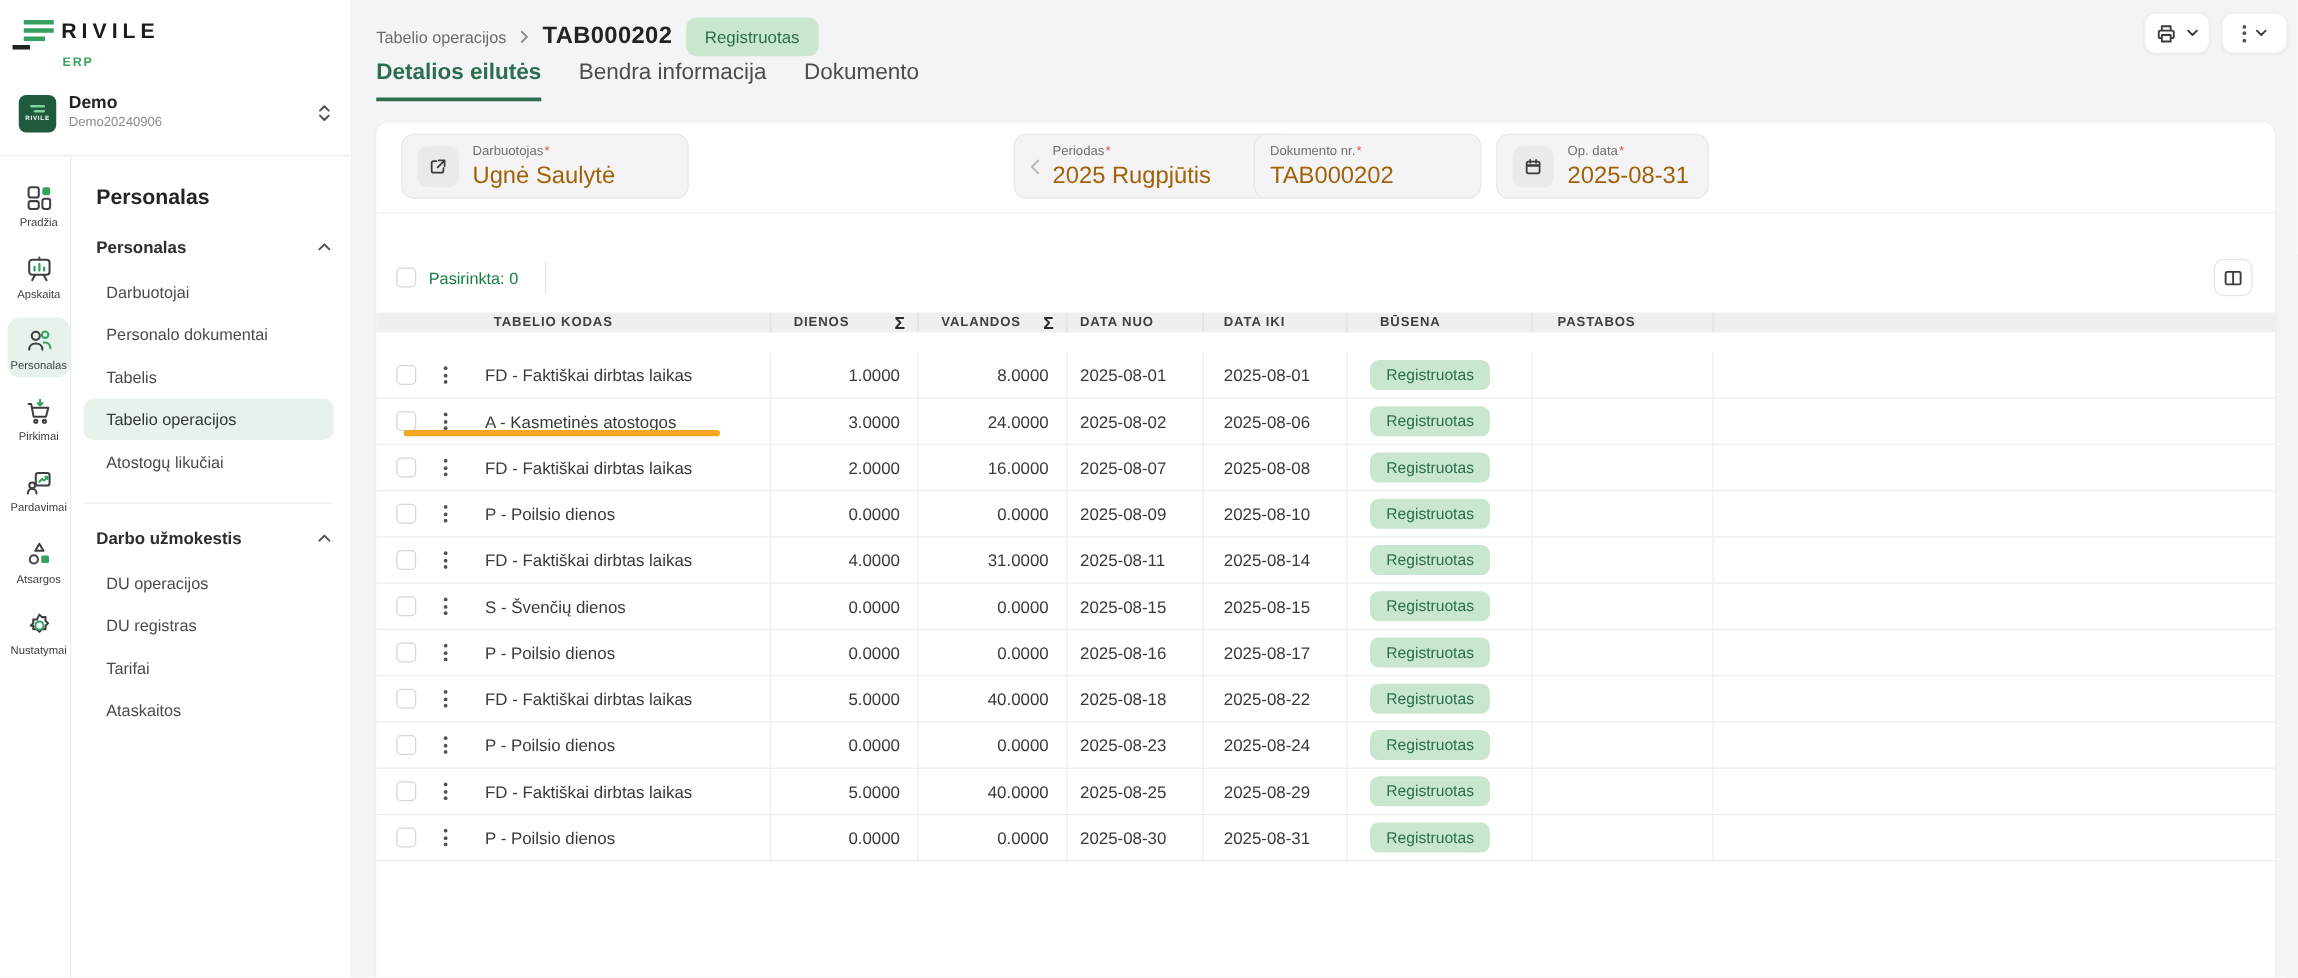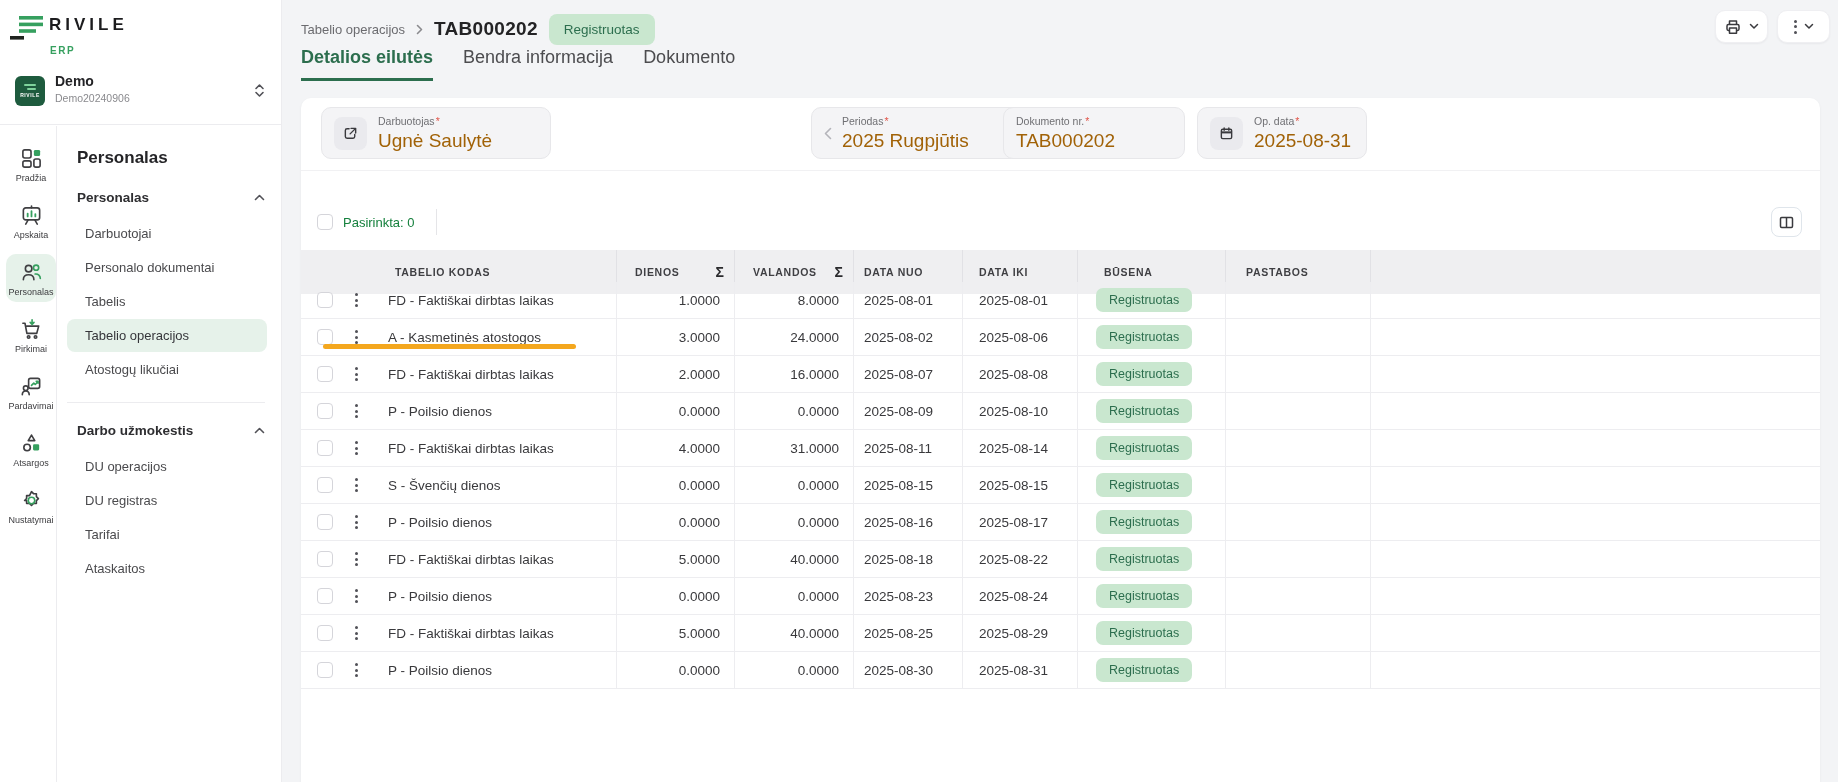--- a/index.html
+++ b/index.html
@@ -84,21 +84,21 @@
   
   .toolbar{position:absolute;top:106px;left:0;right:0;height:38px}
   .cb{width:16px;height:16px;border:1.5px solid #D5D5DA;border-radius:4px;background:#fff;flex:none;cursor:pointer}
   .toolbar .cb{position:absolute;left:16px;top:10px}
   .toolbar-label{position:absolute;left:42px;top:11px;font-size:13px;color:#15803d}
   .toolbar-divider{position:absolute;left:135px;top:5px;width:1px;height:26px;background:#E5E5E8}
   .col-btn{position:absolute;right:18px;top:3px;width:31px;height:30px;border:1px solid #DFE5EB;border-radius:8px;background:#fff;display:flex;align-items:center;justify-content:center;cursor:pointer}
 
   
   .grid-cols{display:grid;grid-template-columns:316px 118px 119px 109px 115px 148px 145px 1fr}
-  .thead{position:absolute;top:152px;left:0;right:0;height:44px;background:var(--thead-bg)}
+  .thead{position:absolute;top:152px;left:0;right:0;height:16px;background:var(--thead-bg)}
   .th{display:flex;align-items:center;font-size:10.5px;font-weight:bold;letter-spacing:.7px;color:#3f3f43;border-right:1px solid #E1E1E5;padding:0 10px;white-space:nowrap;overflow:hidden}
   .th:last-child{border-right:none}
   .th.h1{padding-left:94px}
   .th.h2,.th.h3{justify-content:space-between;padding-left:18px;padding-right:10px}
   .th.h5{padding-left:16px}.th.h6{padding-left:26px}.th.h7{padding-left:20px}
   .sum{font-size:14px;font-weight:bold;color:#2a2a2d;cursor:pointer;letter-spacing:0}
 
   .tbody{position:absolute;top:184px;left:0;right:0}
   .trow{height:37px;border-bottom:1px solid #EDEDF0}
   .td{display:flex;align-items:center;font-size:13.5px;color:#39393c;border-right:1px solid #EDEDF0;padding:0 10px;overflow:hidden;white-space:nowrap}

